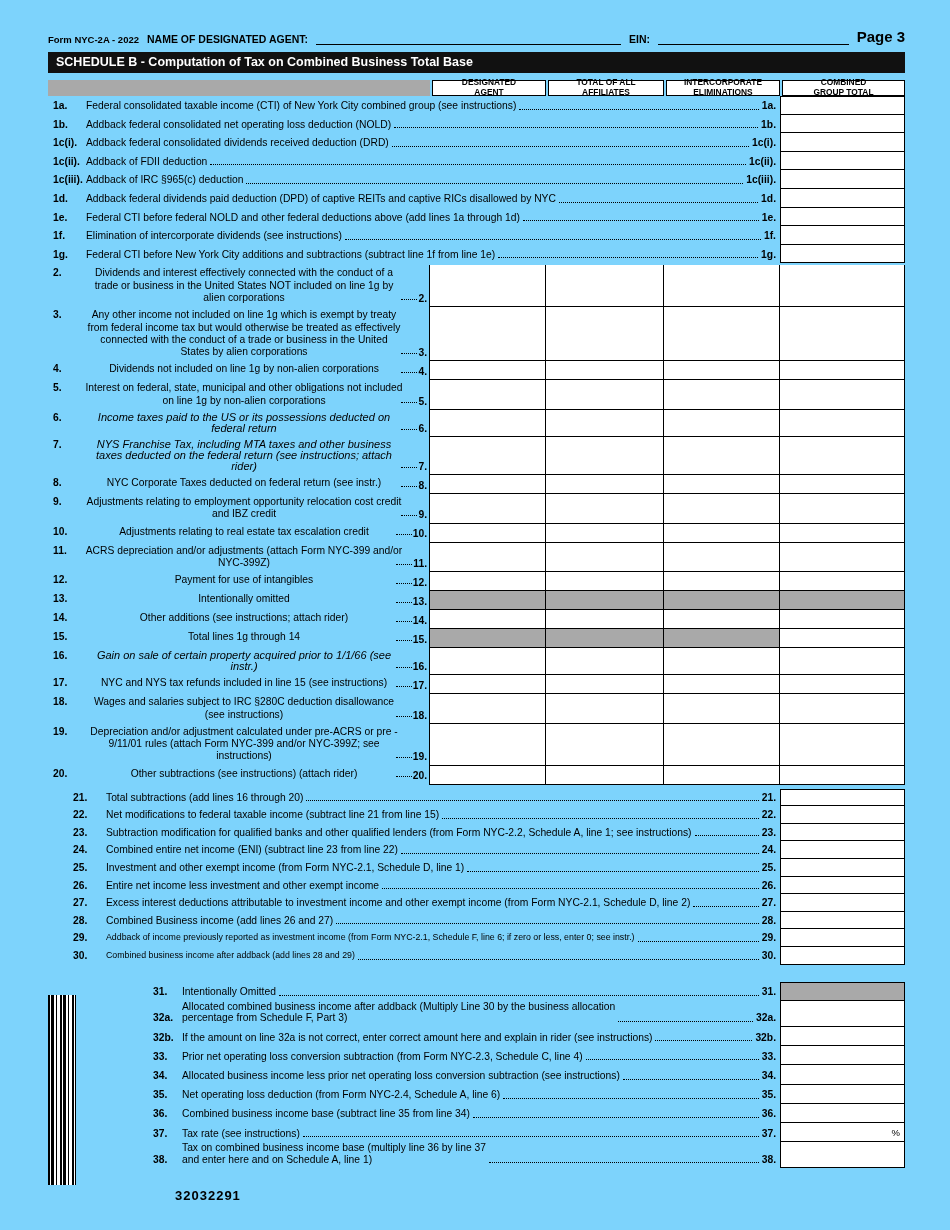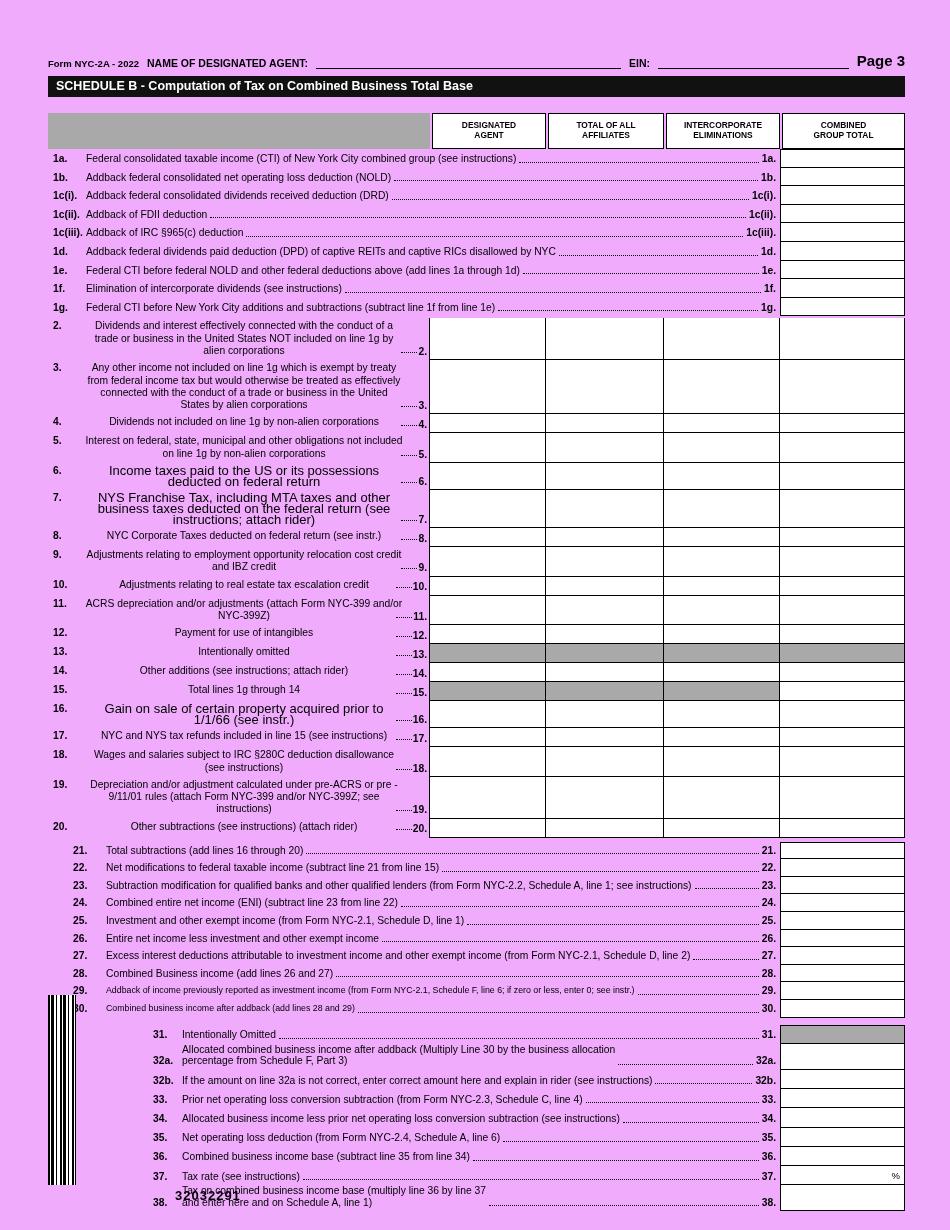--- a/index.html
+++ b/index.html
@@ -1,63 +1,63 @@
 <!DOCTYPE html>
 <html><head>
 <meta charset="utf-8">
 <style>
   * { margin:0; padding:0; box-sizing:border-box; }
   body { background:#ffffff; color:#000; font-family:"Liberation Sans", sans-serif; }
-  .page { position:relative; width:950px; height:1230px; background:#f0abfc; padding:52px 45px 0 48px; overflow:hidden; }
+  .page { position:relative; width:950px; height:1230px; background:#7dd3fc; padding:28px 45px 0 48px; overflow:hidden; }
 
   
   .topline { display:flex; align-items:flex-end; gap:8px; }
   .fid { font-size:9.5px; font-weight:bold; white-space:nowrap; }
   .agent-label { font-size:10.5px; font-weight:bold; white-space:nowrap; }
   .blank { flex:1.6; border-bottom:1.3px solid #000; height:12px; }
   .blank.ein-line { flex:1; }
   .ein-label { font-size:10.5px; font-weight:bold;text-align:right; }
   .pg { font-size:15px; font-weight:bold; white-space:nowrap; }
 
   
   .bar { margin-top:7px; background:#111; color:#fff; font-weight:bold; font-size:12.5px; padding:3px 8px 4px 8px; }
 
   
-  .heads { display:flex; margin-top:16px; height:36px; }
+  .heads { display:flex; margin-top:7px; height:16px; }
   .lead { width:382px; background:#a9a9a9; flex:none; }
   .colh { border:1.5px solid #000; margin-left:2px; display:flex; align-items:center; justify-content:center;
           text-align:center; font-weight:bold; font-size:8.4px; line-height:9.6px; white-space:pre-line; background:#fff; }
   .w1 { width:114px; flex:none; } .w2 { width:116px; flex:none; } .w3 { width:114px; flex:none; } .w4 { flex:1; }
 
   
   .sec { margin-top:0; }
   #sec2 { margin-top:2px; }
   #sec3 { margin-top:4px; }
-  #sec4 { margin-top:7px; }
+  #sec4 { margin-top:17px; }
   .wrow { display:flex; align-items:flex-end; min-height:18.6px; font-size:10.3px; line-height:11.6px; }
   #sec3 .wrow { min-height:17.6px;margin-left:20px; }
   #sec4 .wrow { min-height:19.2px; }
   .wnum { font-weight:bold; width:38px; flex:none; padding:0 0 3px 5px; }
   .indent .wnum { margin-left:100px; width:34px; }
   .wlabel { padding-bottom:3px; white-space:pre-line; max-width:600px; }
   .wlead { flex:1; border-bottom:1px dotted #000; margin:0 3px 5px 3px; min-width:8px; }
   .wnumr { font-weight:bold; flex:none; padding:0 4px 3px 0; }
   .ebox { width:125px; flex:none; align-self:stretch; position:relative; background:#fff;
           border-left:1px solid #000; border-right:1px solid #000; border-bottom:1px solid #000; }
   .sec .wrow:first-child .ebox { border-top:1px solid #000; }
   .graybox .ebox { background:#a9a9a9; }
   .small .wlabel { font-size:8.8px; }
   .pct { position:absolute; right:4px; bottom:3px; font-size:9.5px; }
 
   
   .grow2 { display:flex; align-items:stretch; min-height:19px; font-size:10.3px; line-height:12.3px; }
   .lblcell { width:382px; flex:none; position:relative; padding:2px 26px 3px 37px; border-right:1px solid #000; }
   .num2 { position:absolute; left:5px; top:2px; font-weight:bold; }
   .txt2 { display:block;text-align:center; }
-  .small .txt2 { font-size:13px; line-height:11px; }
+  .small .txt2 { font-size:11px; line-height:11px;font-style:italic; }
   .numr2 { position:absolute; right:2px; bottom:2px; font-weight:bold; }
   .numr2::before { content:""; display:inline-block; width:16px; border-bottom:1px dotted #000; margin-right:1px; transform:translateY(-2px); }
   .cell { flex:none; border-right:1px solid #000; border-bottom:1px solid #000; background:#fff; }
   .cc1 { width:116px; } .cc2 { width:118px; } .cc3 { width:116px; } .cc4 { flex:1; }
   .gray-all .cell { background:#a9a9a9; }
   .gray-3 .cc1, .gray-3 .cc2, .gray-3 .cc3 { background:#a9a9a9; }
 
   
   .barcode { position:absolute; left:48px; top:995px; width:28px; height:190px;
              background:repeating-linear-gradient(90deg,#000 0 2px,#fff 2px 3px,#000 3px 6px,#fff 6px 8px,#000 8px 9px,#fff 9px 12px); }

